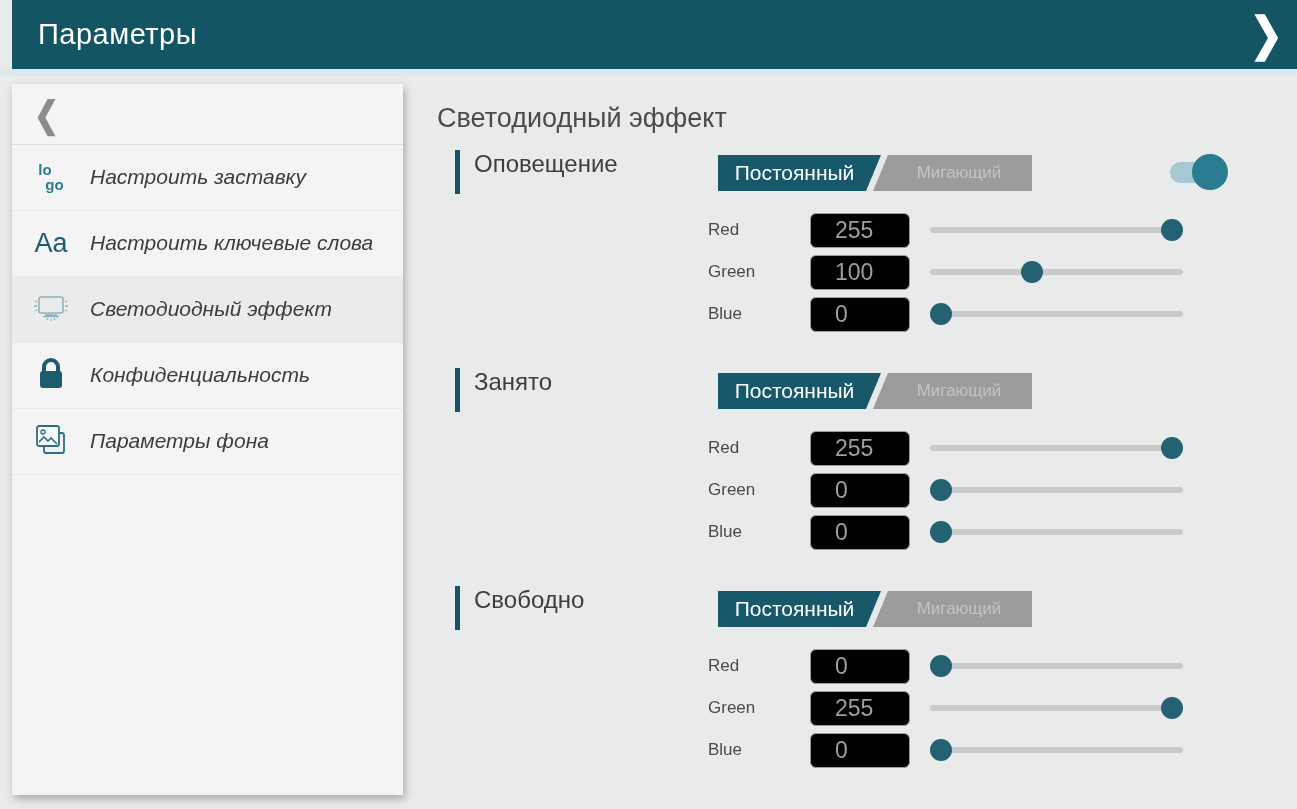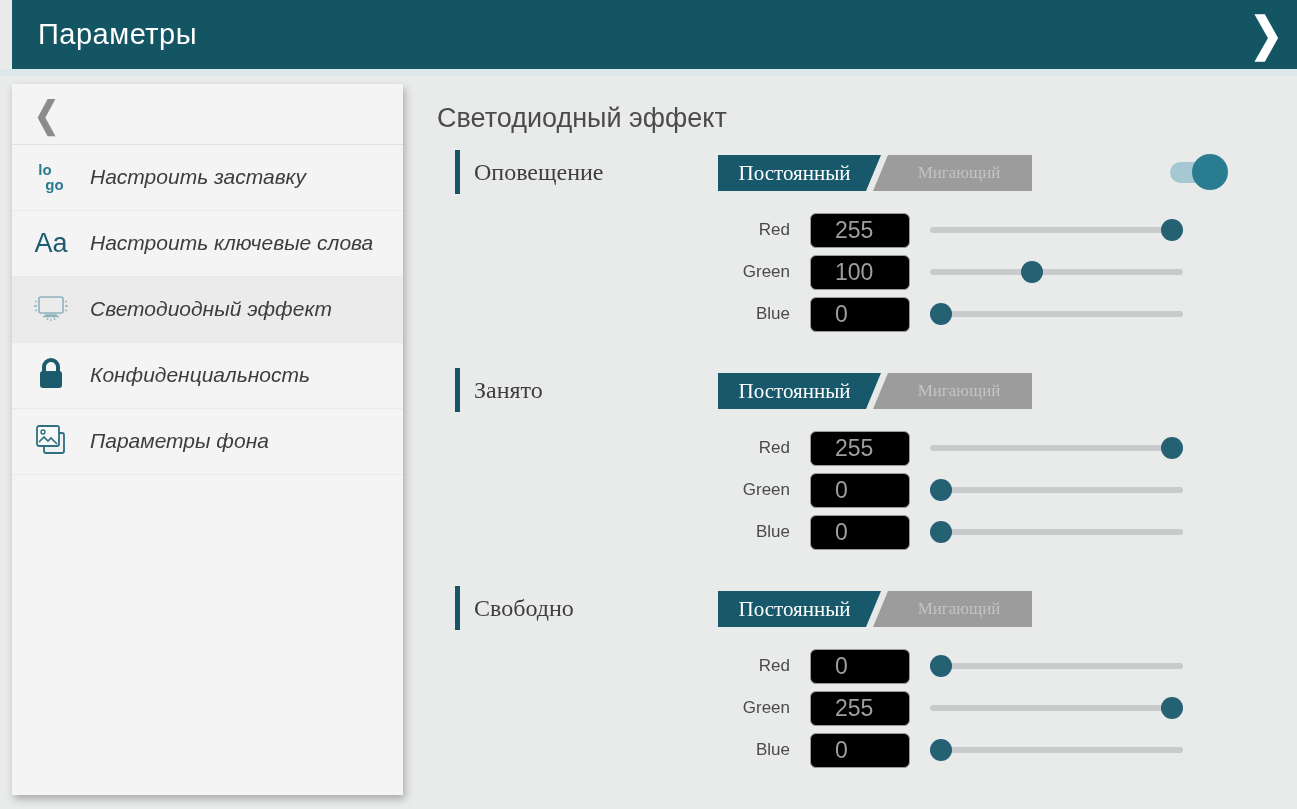--- a/index.html
+++ b/index.html
@@ -27,21 +27,21 @@
   .side-label { font-size:21px; color:#3d3d3d; line-height:1.25;font-style:italic; }
 
   .logo-ic { color:#2a7d8f; font-weight:bold; font-size:15px; line-height:0.95; }
   .logo-ic .l2 { display:block; margin-left:7px; }
   .aa-ic { color:#1d5c70; font-weight:normal; font-size:27px; line-height:1; }
 
   
   .main { position:absolute; left:437px; top:76px; width:860px; bottom:0; }
   .main-title { font-size:27px; font-weight:400; color:#4b4b4b; margin-top:27px; }
 
-  .sec-head { position:relative; height:44px; display:flex; align-items:center; margin-top:16px;font-family:Liberation Serif, serif; }
+  .sec-head { position:relative; height:44px; display:flex; margin-top:16px; }
   .sec-head.later { margin-top:36px; }
   .accent { width:5px; height:44px; background:#135563; margin-left:18px; }
   .sec-label { margin-left:14px; font-size:24px; color:#3e3e3e; }
 
   .segmented { position:absolute; left:281px; top:5px; width:314px; height:36px;
     background:#9c9c9c; }
   .seg-gap { position:absolute; left:0; top:0; width:170px; height:36px; background:#e7e9e9;
     clip-path:polygon(0 0, 100% 0, calc(100% - 15px) 100%, 0 100%); }
   .seg-on { position:absolute; left:0; top:0; width:163px; height:36px; background:#17586a;
     clip-path:polygon(0 0, 100% 0, calc(100% - 15px) 100%, 0 100%);
@@ -53,21 +53,21 @@
 
   .toggle { position:absolute; left:733px; top:4px; width:58px; height:36px; cursor:pointer; }
   .toggle-track { position:absolute; left:0; top:8px; width:45px; height:21px;
     border-radius:11px; background:#a6c8d2; }
   .toggle-knob { position:absolute; right:0; top:0; width:36px; height:36px;
     border-radius:50%; background:#2a7c90; }
 
   .rows { margin-top:18px; }
   .ch-row { display:grid; grid-template-columns:82px 100px 253px; column-gap:20px;
     align-items:center; height:36px; margin:0 0 6px 271px; }
-  .ch-name { font-size:17px; color:#4a4a4a; text-align:right; }
+  .ch-name { font-size:17px; color:#4a4a4a; }
   .ch-input { width:100px; height:35px; border:1px solid #9b9b9b; border-radius:6px;
     background:#000000; font-family:"Liberation Sans", sans-serif;
     font-size:23px; color:#9f9f9f; padding-left:24px; }
   .slider { position:relative; height:36px; cursor:pointer; }
   .slider-track { position:absolute; left:0; right:0; top:15px; height:6px;
     border-radius:3px; background:#c9cacb; }
   .slider-thumb { position:absolute; top:7px; width:22px; height:22px;
     border-radius:50%; background:#246173; }
 </style>
 </head>

